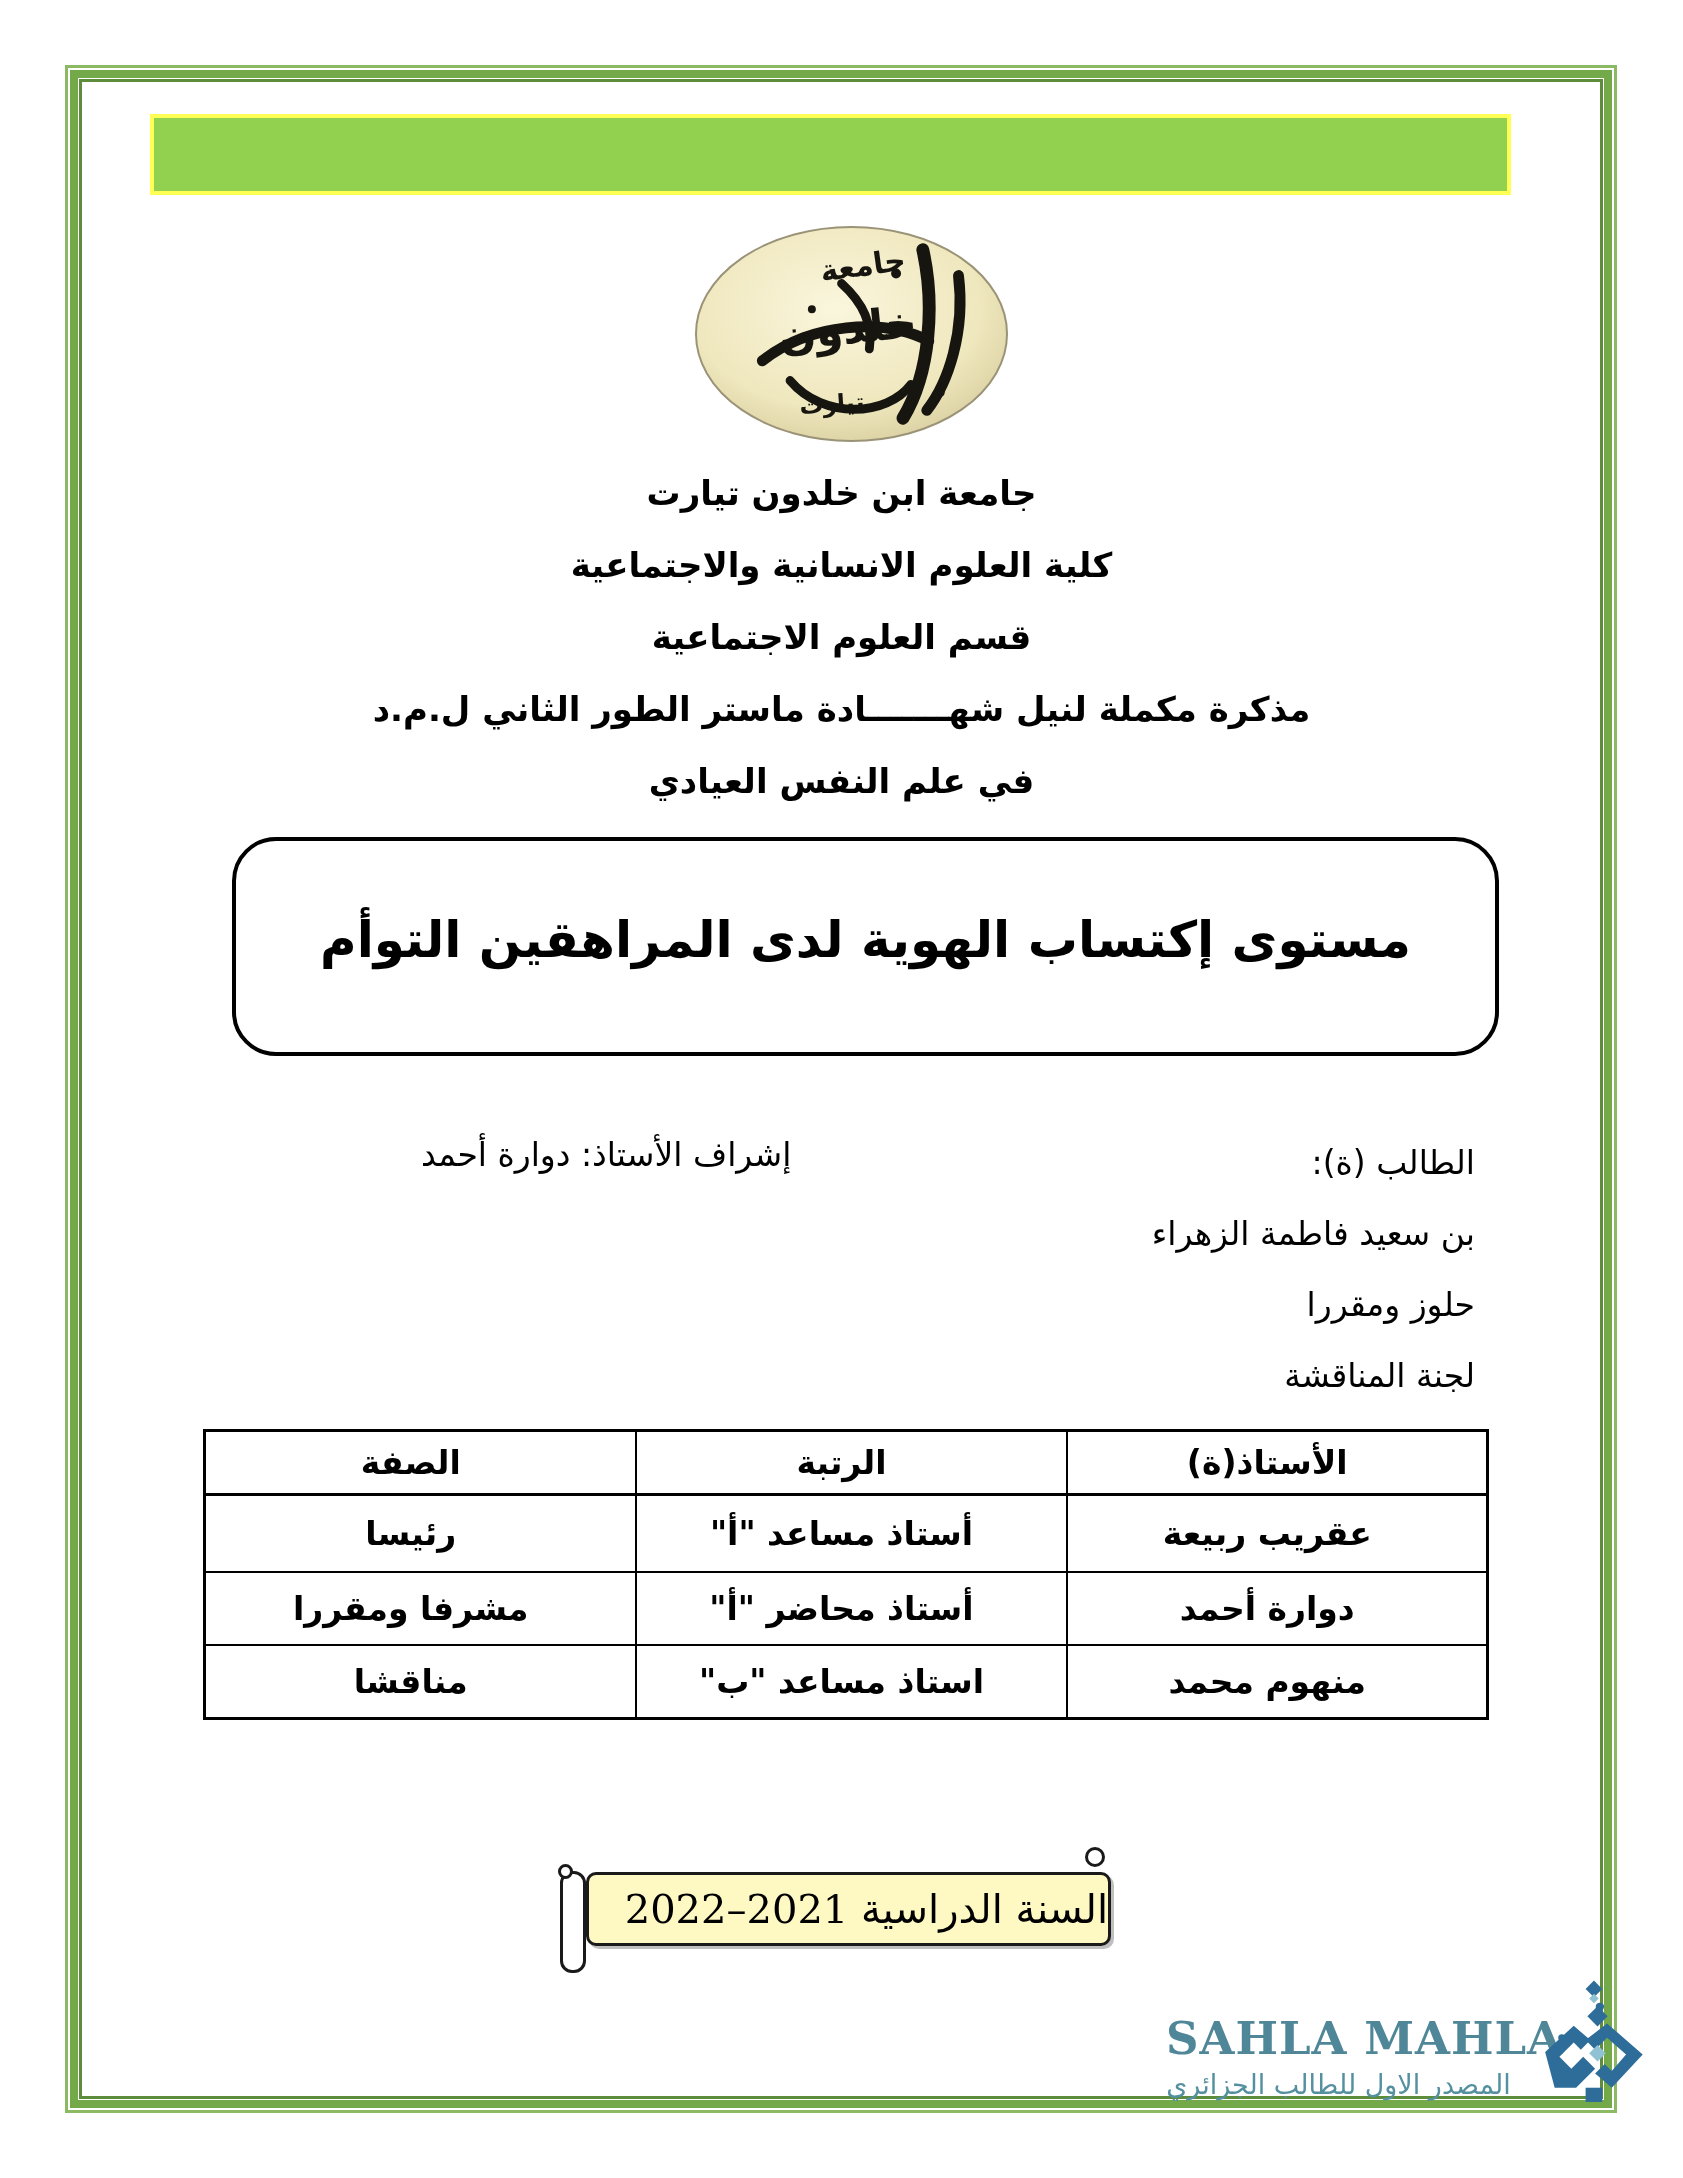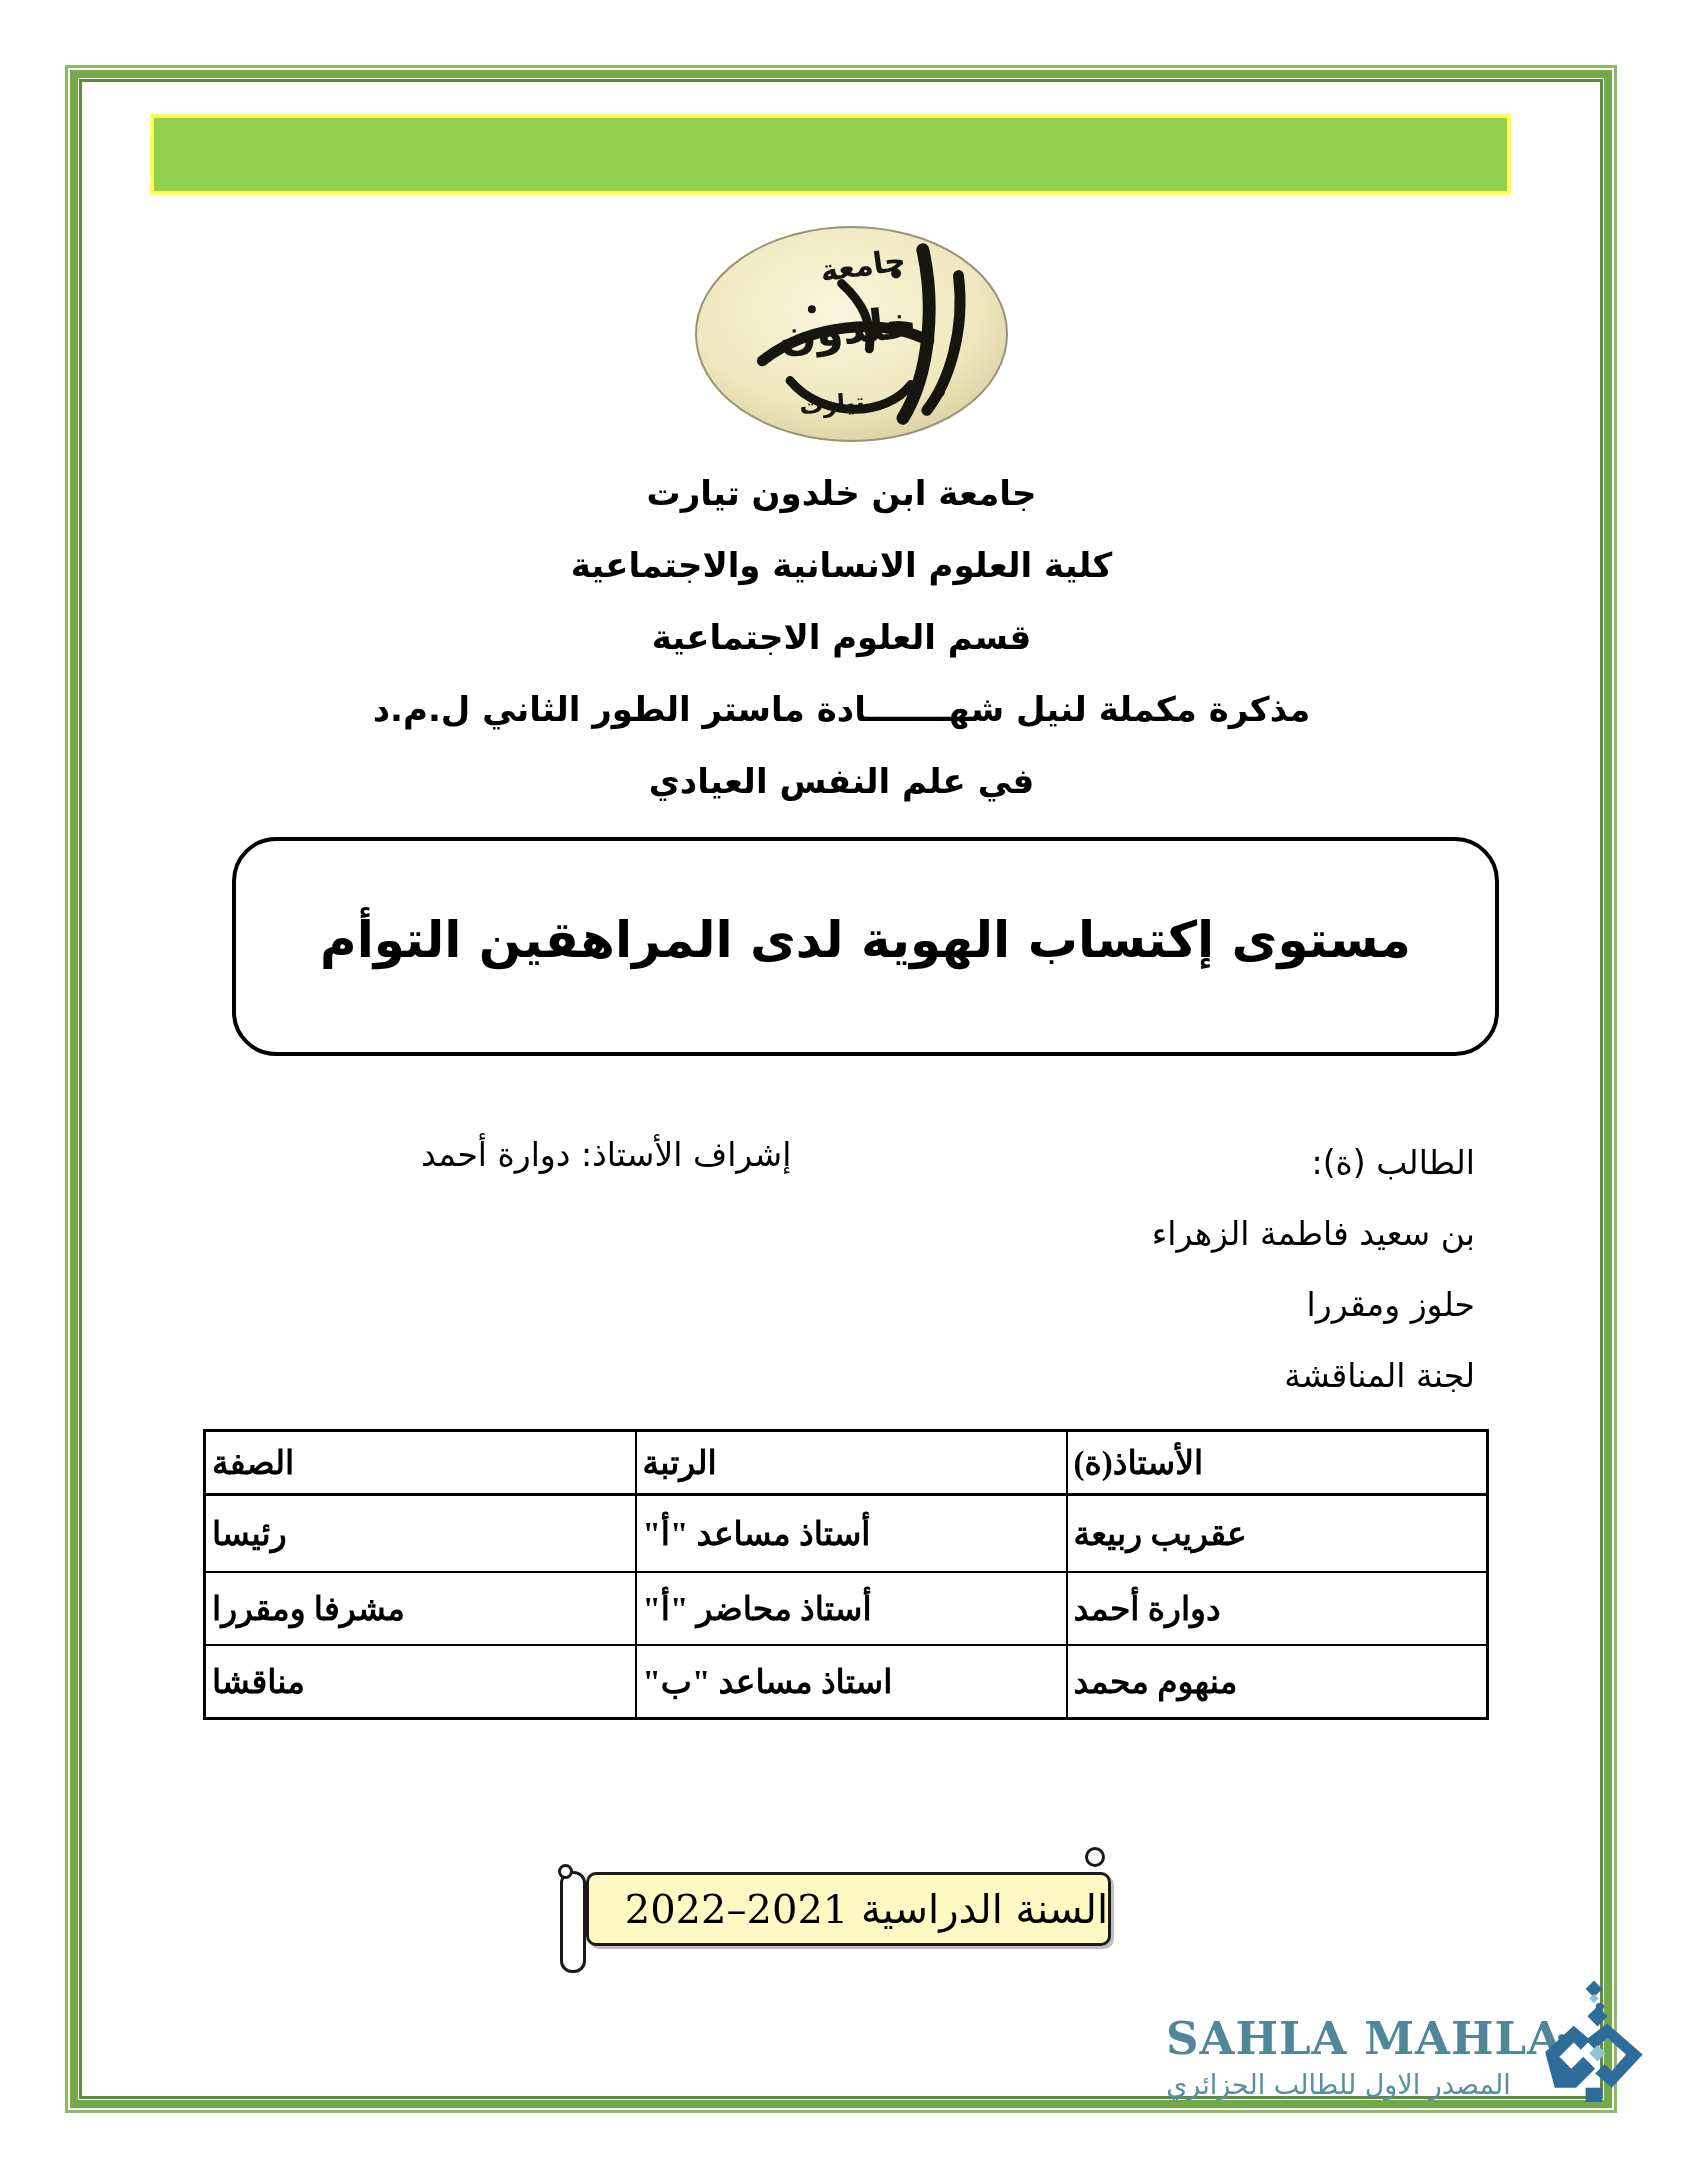--- a/index.html
+++ b/index.html
@@ -27,21 +27,21 @@
   .title-text{direction:rtl;font-size:50px;font-weight:bold;color:#000;padding-bottom:14px;}
   
   .people{position:absolute;right:208px;top:1127px;text-align:right;direction:rtl;
     font-size:33px;font-weight:normal;line-height:71px;color:#000;}
   .supervisor{position:absolute;left:421px;top:1135px;direction:rtl;
     font-size:33px;font-weight:normal;color:#000;}
   
   .committee-table{position:absolute;left:203px;top:1429px;width:1282px;
     border-collapse:collapse;direction:rtl;font-size:33px;font-weight:bold;color:#000;
     table-layout:fixed;}
-  .committee-table td{border:2px solid #000;padding:0 25px 0 6px;text-align:left;vertical-align:middle;font-family:Liberation Serif, serif;}
+  .committee-table td{border:2px solid #000;padding:0 25px 0 6px;text-align:center;vertical-align:middle;}
   .committee-table{border:3px solid #000;}
   .committee-table tr.hdr td{border-bottom:3px solid #000;height:61px;}
   .committee-table tr.r1 td{height:75px;}
   .committee-table tr.r2 td{height:71px;}
   .committee-table tr.r3 td{height:71px;margin-top:44px;}
   
   .scroll-curl{position:absolute;left:1085px;top:1847px;width:20px;height:20px;
     border:3px solid #1a1a1a;border-radius:50%;background:#fff;box-sizing:border-box;}
   .scroll-body{position:absolute;left:586px;top:1872px;width:525px;height:74px;
     border:3px solid #1a1a1a;border-radius:10px;background:#fef9c3;box-sizing:border-box;

